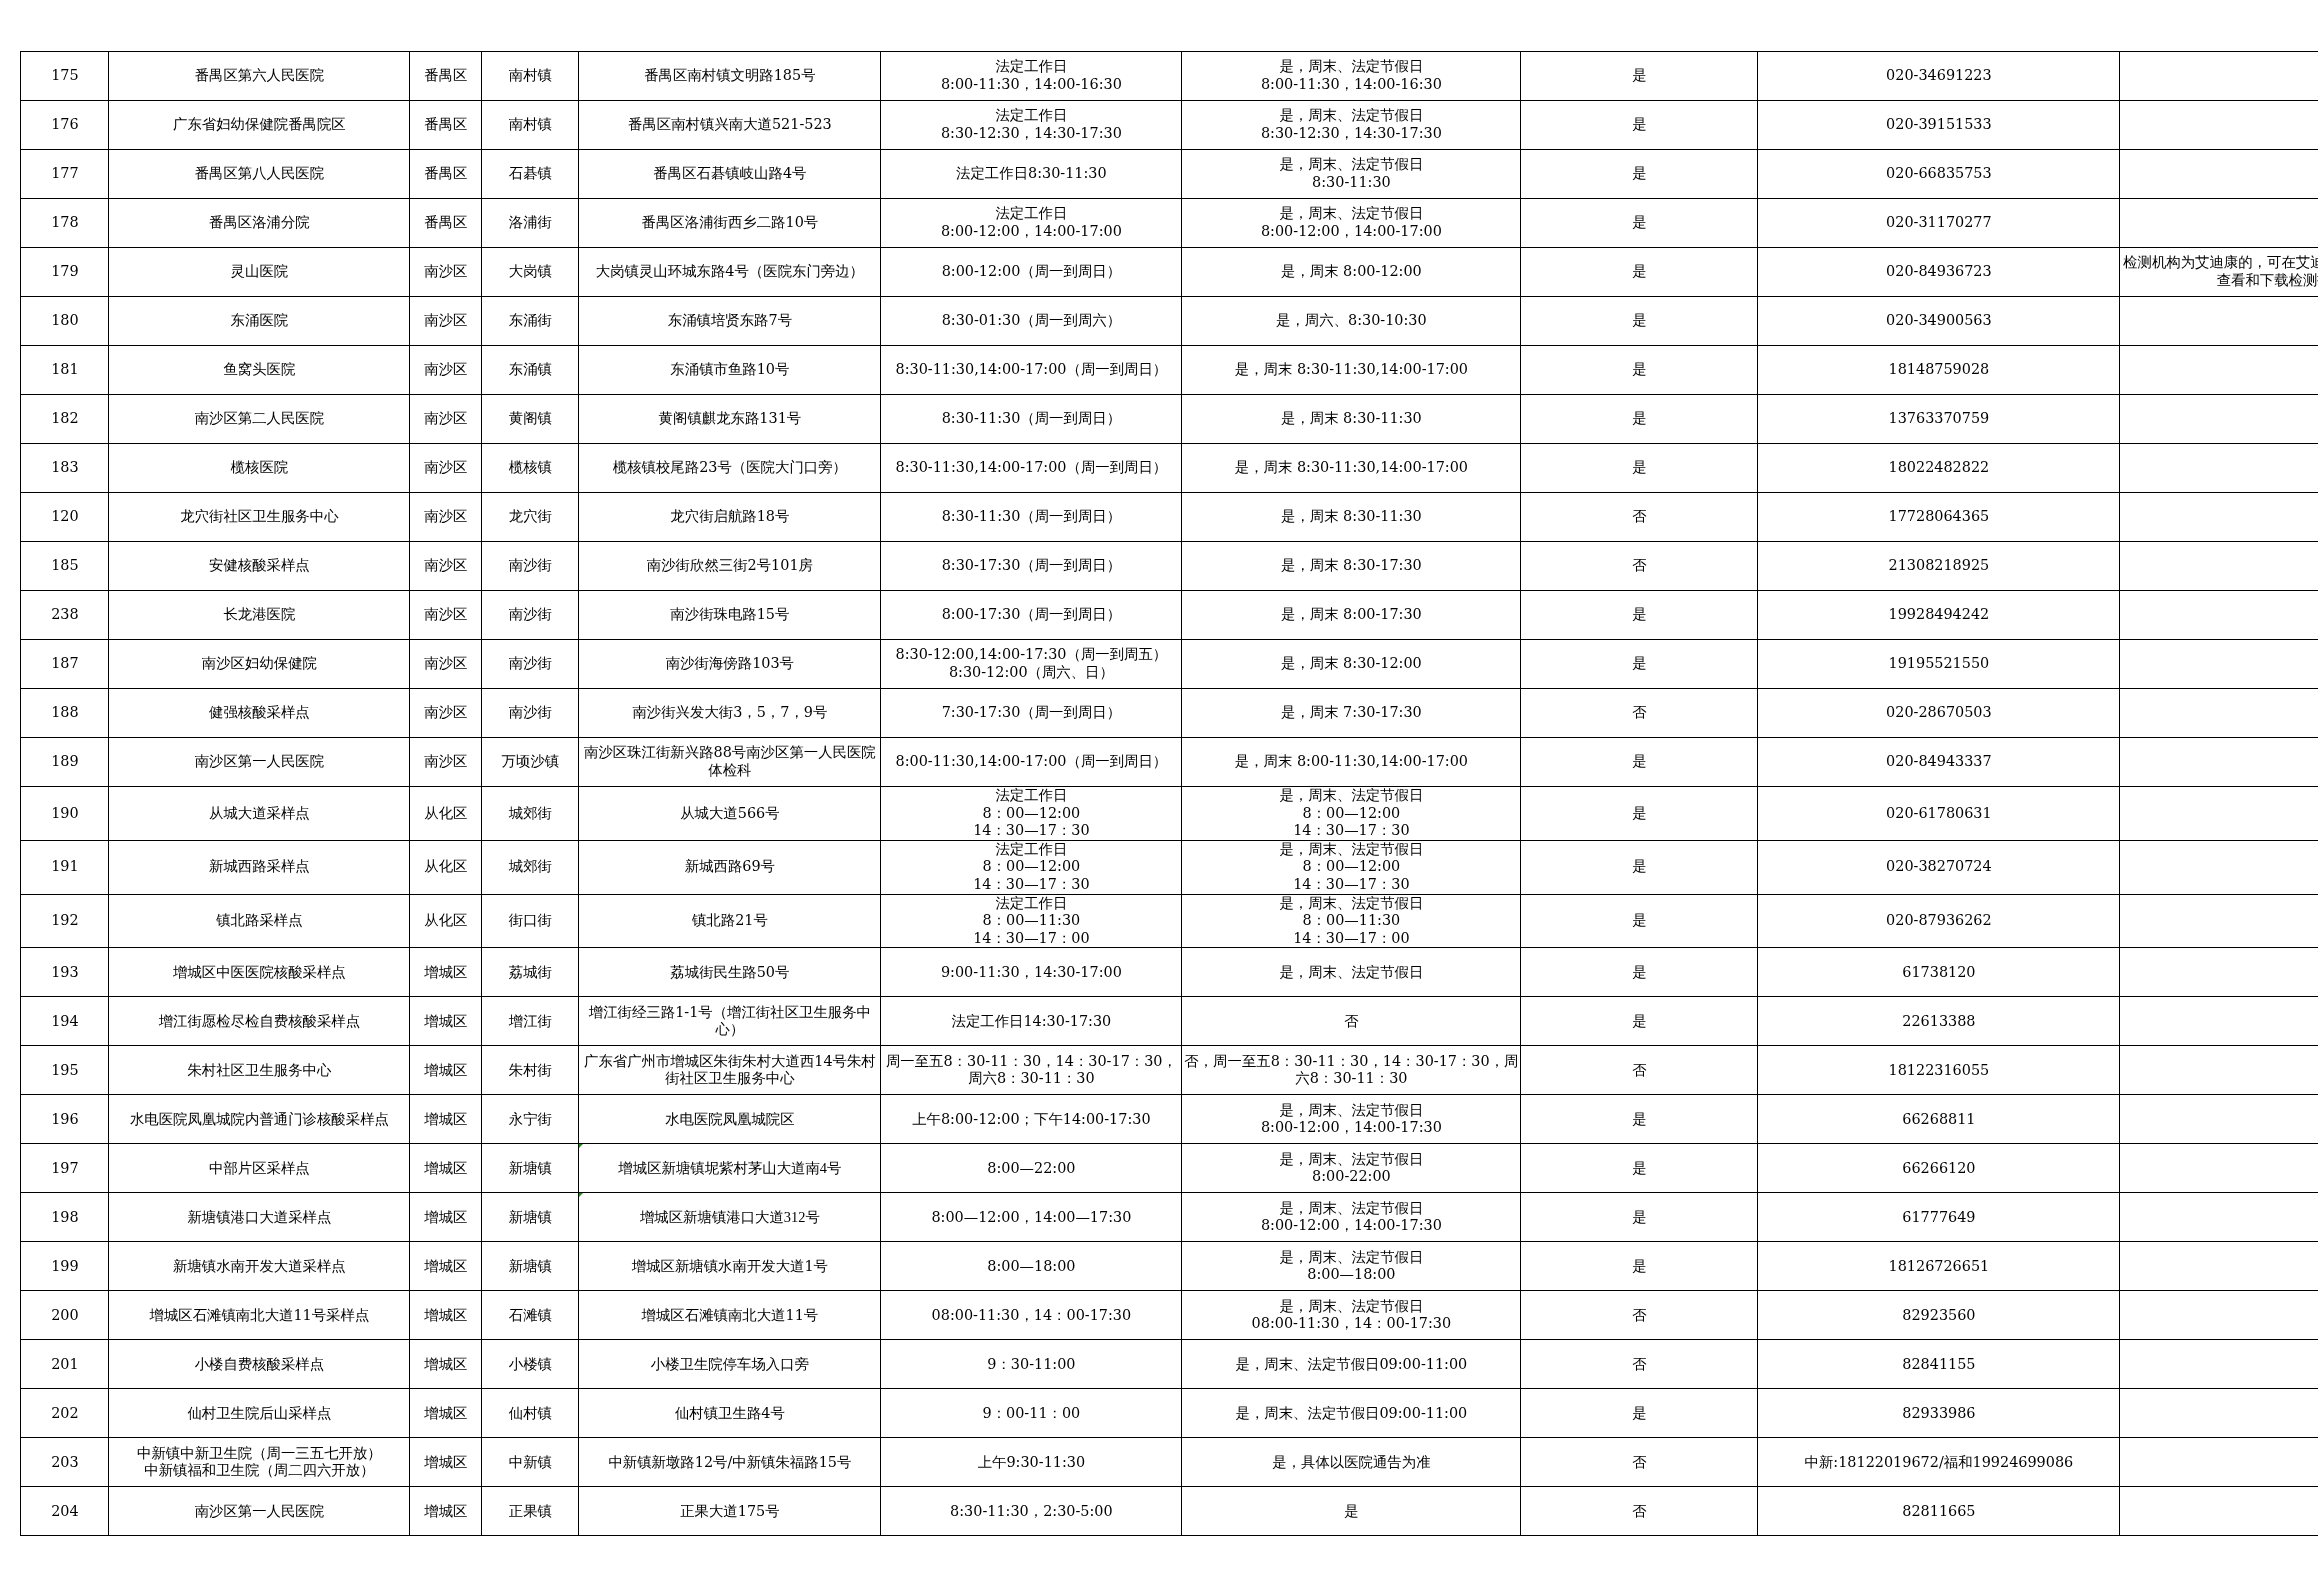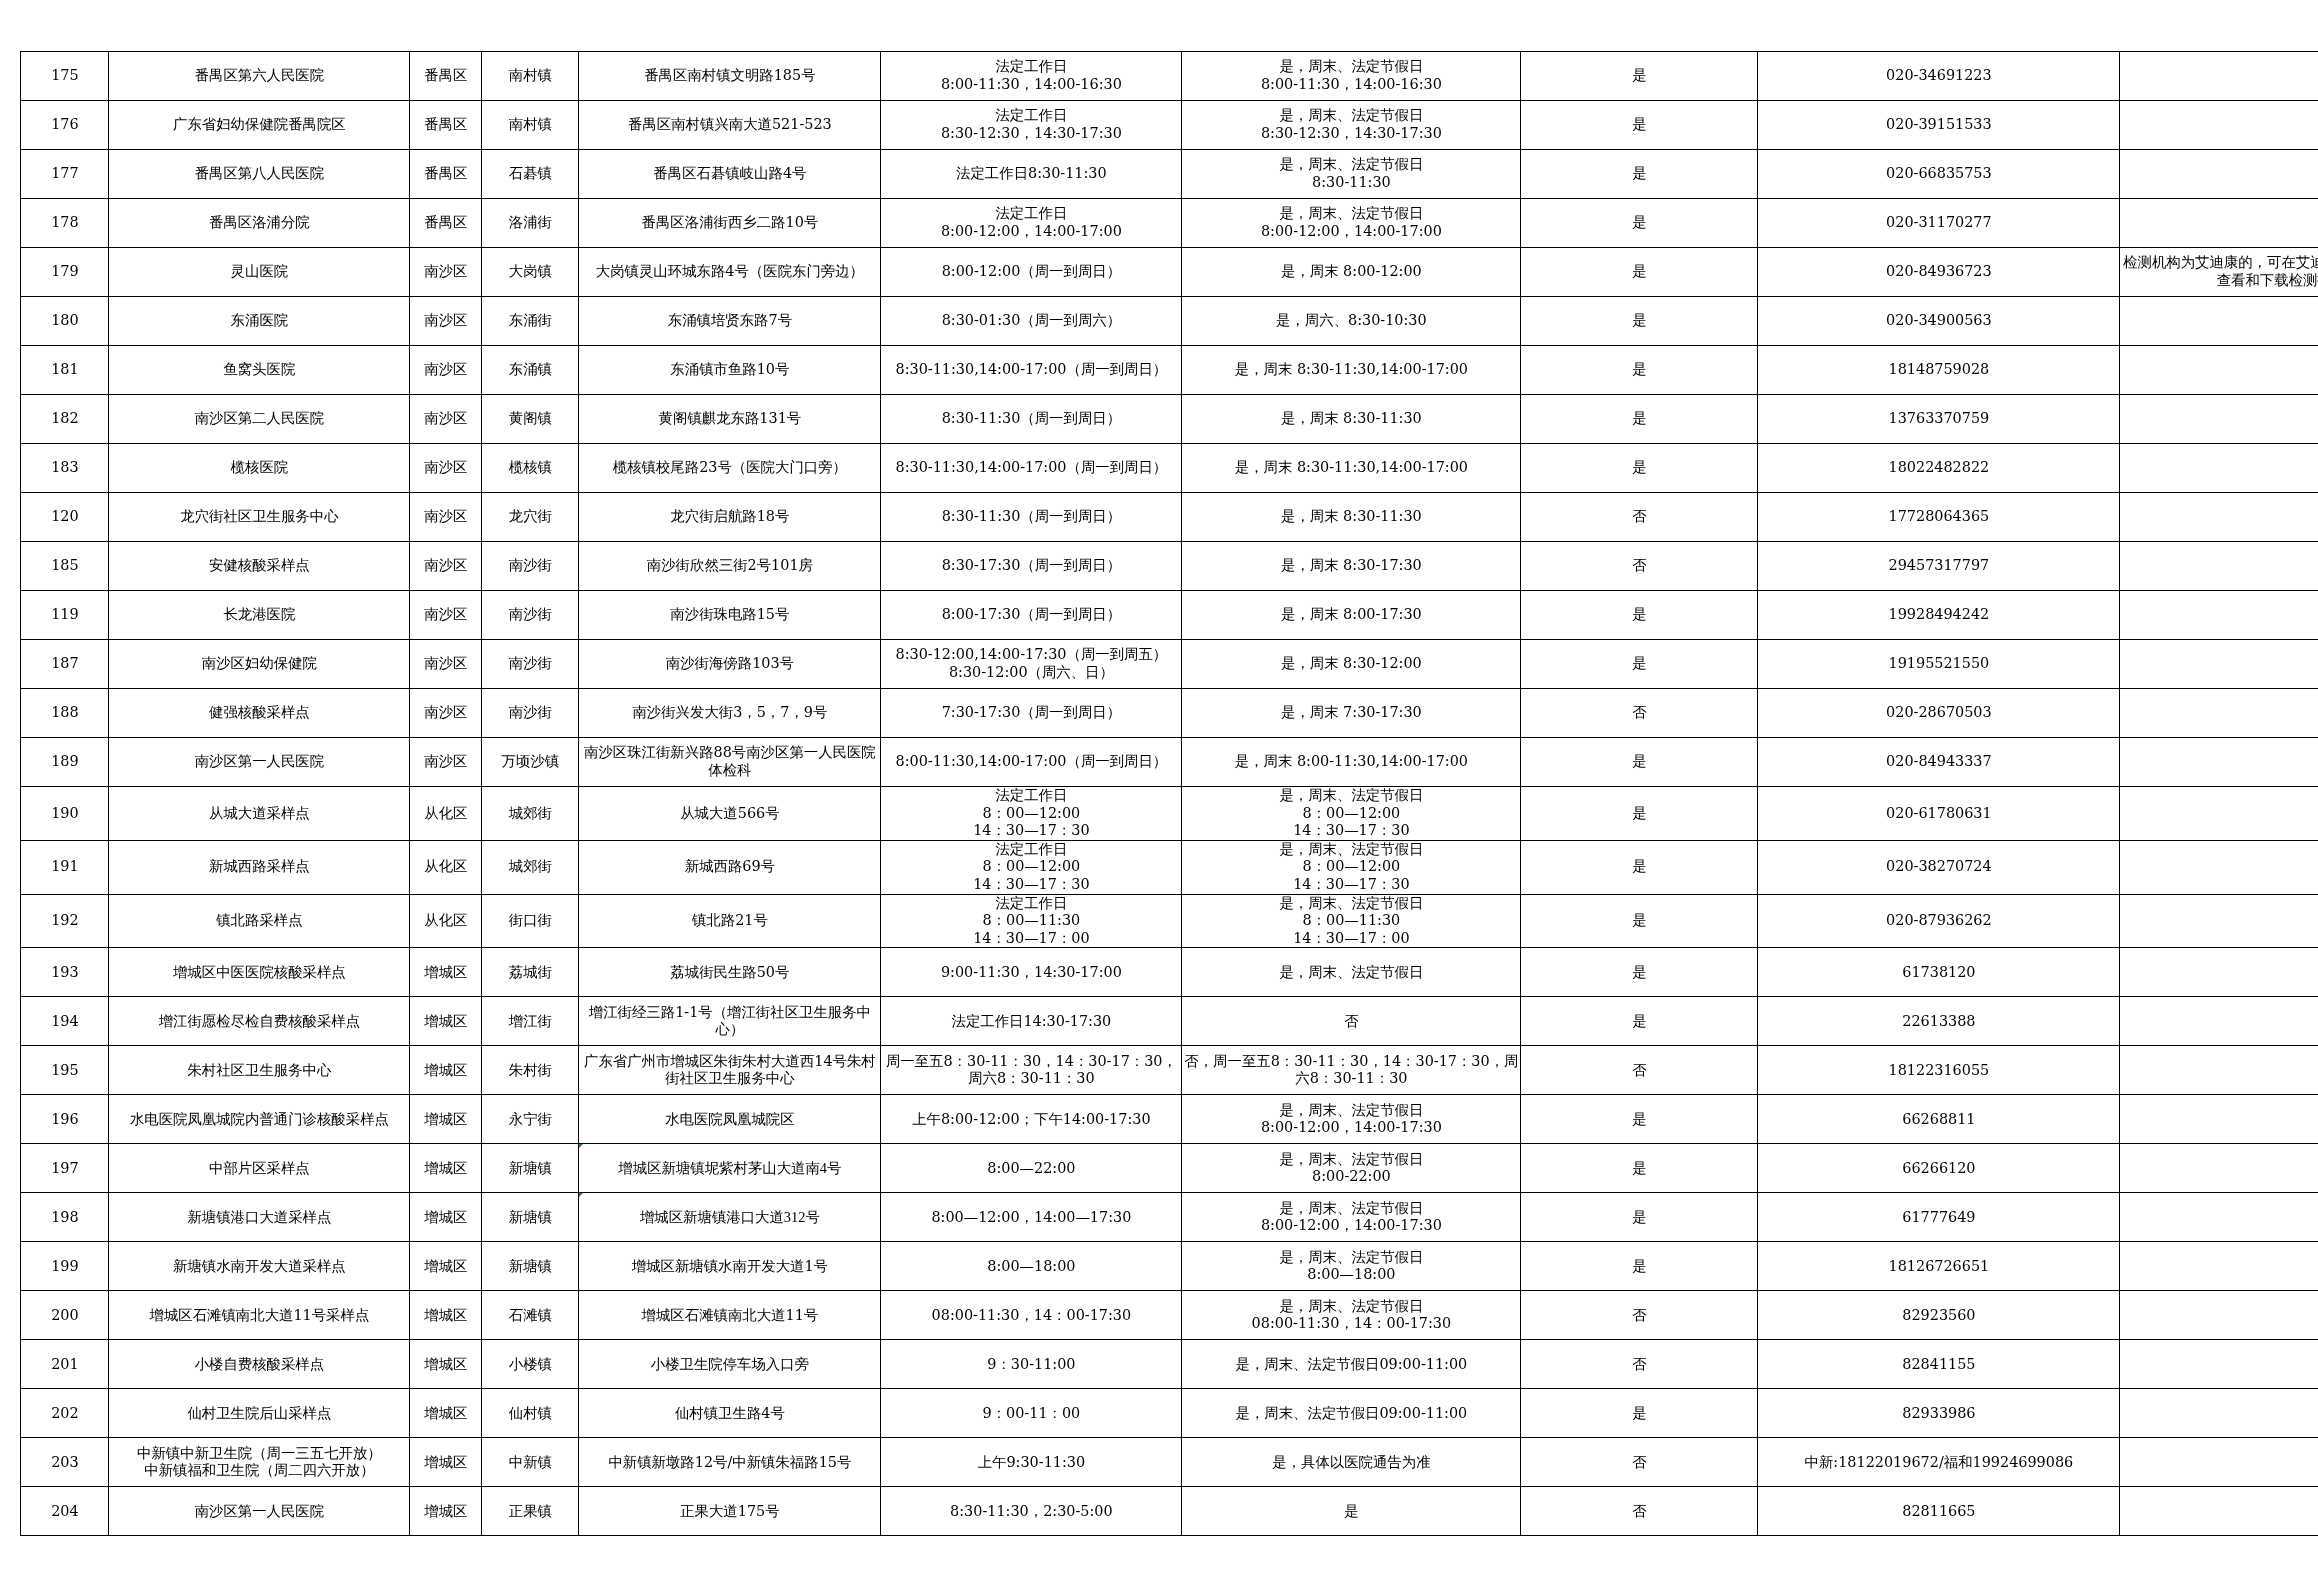--- a/index.html
+++ b/index.html
@@ -173,25 +173,25 @@
         </tr>
         <tr>
           <td>185</td>
           <td>安健核酸采样点</td>
           <td>南沙区</td>
           <td>南沙街</td>
           <td>南沙街欣然三街2号101房</td>
           <td>8:30-17:30（周一到周日）</td>
           <td>是，周末 8:30-17:30</td>
           <td>否</td>
-          <td>29457317797</td>
-          <td></td>
-        </tr>
-        <tr>
-          <td>119</td>
+          <td>21308218925</td>
+          <td></td>
+        </tr>
+        <tr>
+          <td>238</td>
           <td>长龙港医院</td>
           <td>南沙区</td>
           <td>南沙街</td>
           <td>南沙街珠电路15号</td>
           <td>8:00-17:30（周一到周日）</td>
           <td>是，周末 8:00-17:30</td>
           <td>是</td>
           <td>19928494242</td>
           <td></td>
         </tr>

